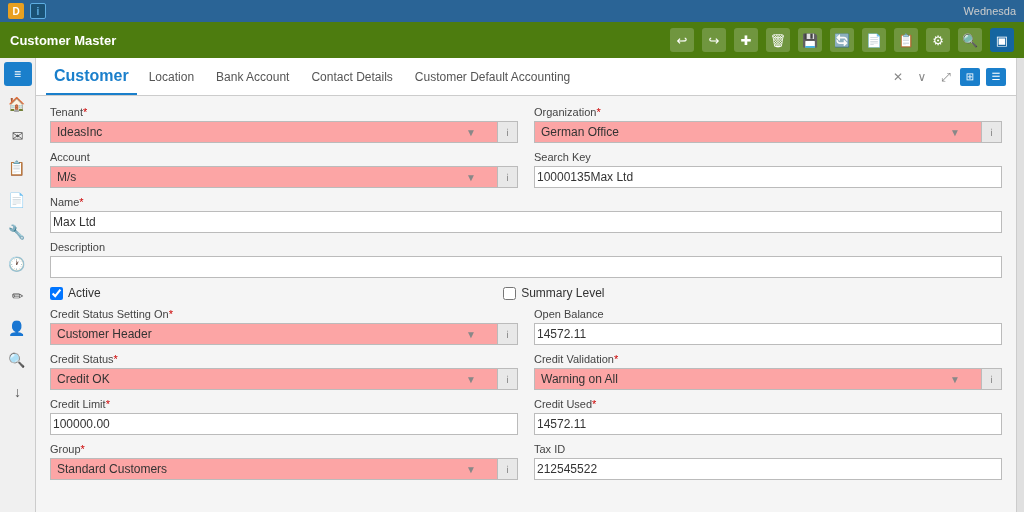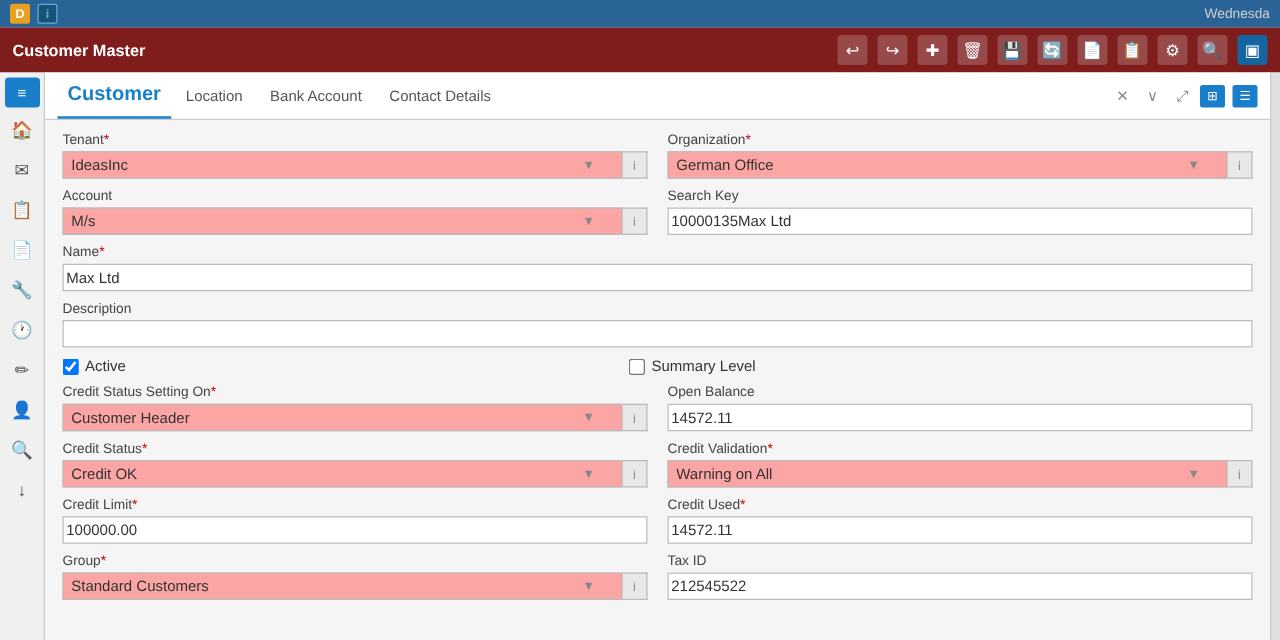--- a/index.html
+++ b/index.html
@@ -30,21 +30,21 @@
       color: #5dade2; font-size: 10px; font-weight: bold;
     }
     .title-bar-spacer { flex: 1; }
     .title-bar-text {
       color: #ccc; font-size: 11px;
     }
 
     
     .app-bar {
       height: 36px;
-      background: #7f1d1d;
+      background: #4d7c0f;
       display: flex;
       align-items: center;
       padding: 0 10px;
       gap: 8px;
     }
     .app-bar-title {
       color: white;
       font-size: 13px;
       font-weight: bold;
     }
@@ -298,20 +298,23 @@
       </div>
       <div class="tab-item">
         <span>Location</span>
       </div>
       <div class="tab-item">
         <span>Bank Account</span>
       </div>
       <div class="tab-item">
         <span>Contact Details</span>
       </div>
+      <div class="tab-item">
+        <span>Customer Default Accounting</span>
+      </div>
       <div class="tab-bar-spacer"></div>
       <div class="tab-bar-actions">
         <div class="tab-action-btn">✕</div>
         <div class="tab-action-btn">∨</div>
         <div class="tab-action-btn">⤢</div>
         <div class="tab-grid-btn">⊞</div>
         <div class="tab-grid-btn" style="margin-left:2px;">☰</div>
       </div>
     </div>
 

